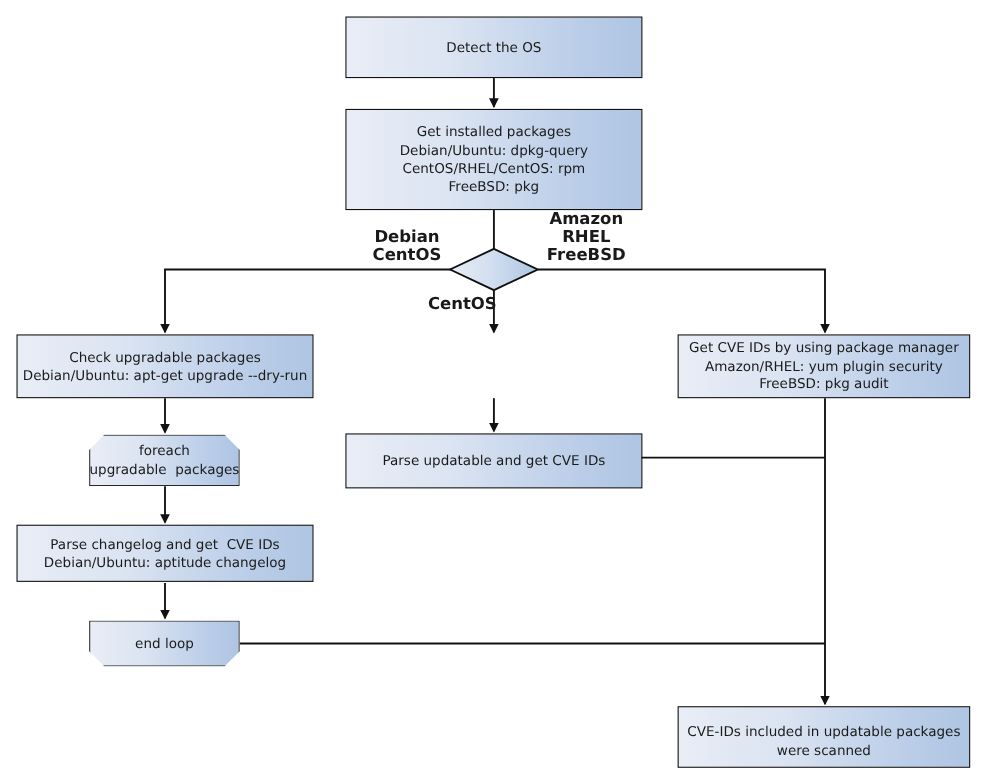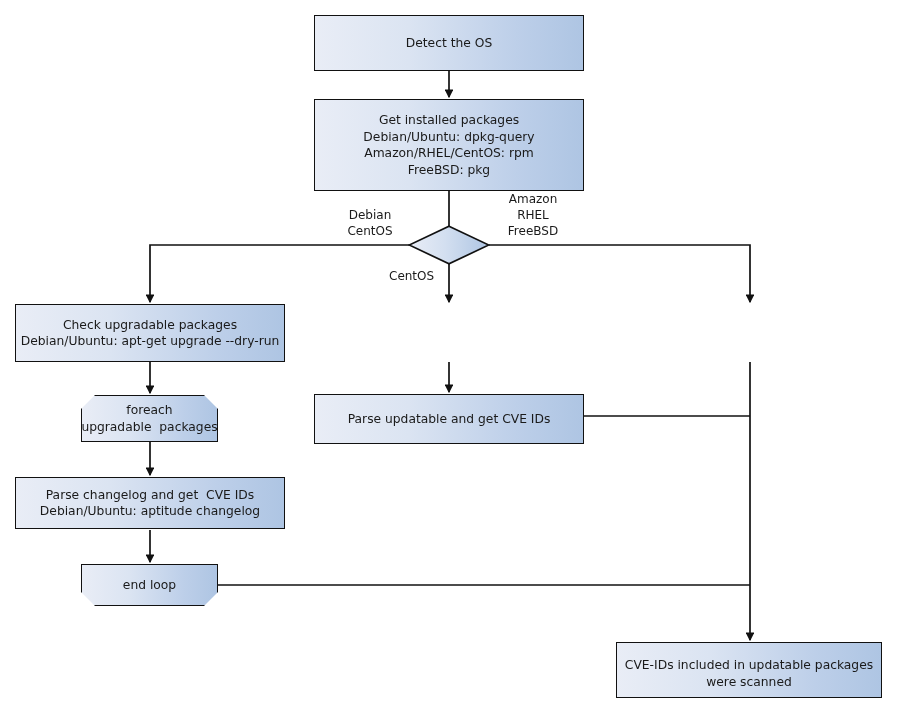--- a/index.html
+++ b/index.html
@@ -59,25 +59,26 @@
   .loop-end {
     background: linear-gradient(to right, #e9edf6 0%, #dbe4f2 35%, #bdcfe9 75%, #aec5e3 100%);
     border: 1.6px solid #111111;
     clip-path: polygon(0 0, 100% 0, 100% calc(100% - 14px), calc(100% - 14px) 100%, 14px 100%, 0 calc(100% - 14px));
   }
   .decision {
     position: absolute;
   }
   .edge-label {
     position: absolute;
-    font-size: 12px;
+    font-size: 15px;
     line-height: 16px;
     color: #1a1a1a;
     white-space: pre;
     text-align: center;
+    font-weight: bold;
   }
   .node-text { display: block; }
 </style>
 </head>
 <body>
 
 <div id="canvas">
 
   <svg id="edges" viewBox="0 0 898 712" width="898" height="712" xmlns="http://www.w3.org/2000/svg">
     <defs>
@@ -113,21 +114,21 @@
     </g>
   </svg>
 
   <div class="node proc" style="left:314px; top:15px; width:270px; height:56px;">
     <span class="node-text">Detect the OS</span>
   </div>
 
   <div class="node proc" style="left:314px; top:99px; width:270px; height:92px;">
     <span class="node-text">Get installed packages
 Debian/Ubuntu: dpkg-query
-Amazon/RHEL/CentOS: rpm
+CentOS/RHEL/CentOS: rpm
 FreeBSD: pkg</span>
   </div>
 
   <div class="decision" style="left:408px; top:225px; width:82px; height:40px;">
     <svg width="82" height="40" viewBox="0 0 82 40" xmlns="http://www.w3.org/2000/svg">
       <defs>
         <linearGradient id="dgrad" x1="0" y1="0" x2="1" y2="0">
           <stop offset="0%" stop-color="#e9edf6"></stop>
           <stop offset="45%" stop-color="#d3dff0"></stop>
           <stop offset="100%" stop-color="#aec5e3"></stop>
@@ -145,20 +146,25 @@
 FreeBSD</div>
 
   <div class="edge-label" style="left:389px; top:268px; width:56px; text-align:left;">CentOS</div>
 
   <div class="node proc" style="left:15px; top:304px; width:270px; height:58px;">
     <span class="node-text">Check upgradable packages
 Debian/Ubuntu: apt-get upgrade --dry-run</span>
   </div>
 
 
+  <div class="node proc" style="left:616px; top:304px; width:266px; height:58px;">
+    <span class="node-text">Get CVE IDs by using package manager
+Amazon/RHEL: yum plugin security
+FreeBSD: pkg audit</span>
+  </div>
 
   <div class="node loop-start" style="left:81px; top:395px; width:137px; height:47px;">
     <span class="node-text">foreach
 upgradable  packages</span>
   </div>
 
   <div class="node proc" style="left:314px; top:394px; width:270px; height:50px;">
     <span class="node-text">Parse updatable and get CVE IDs</span>
   </div>
 

